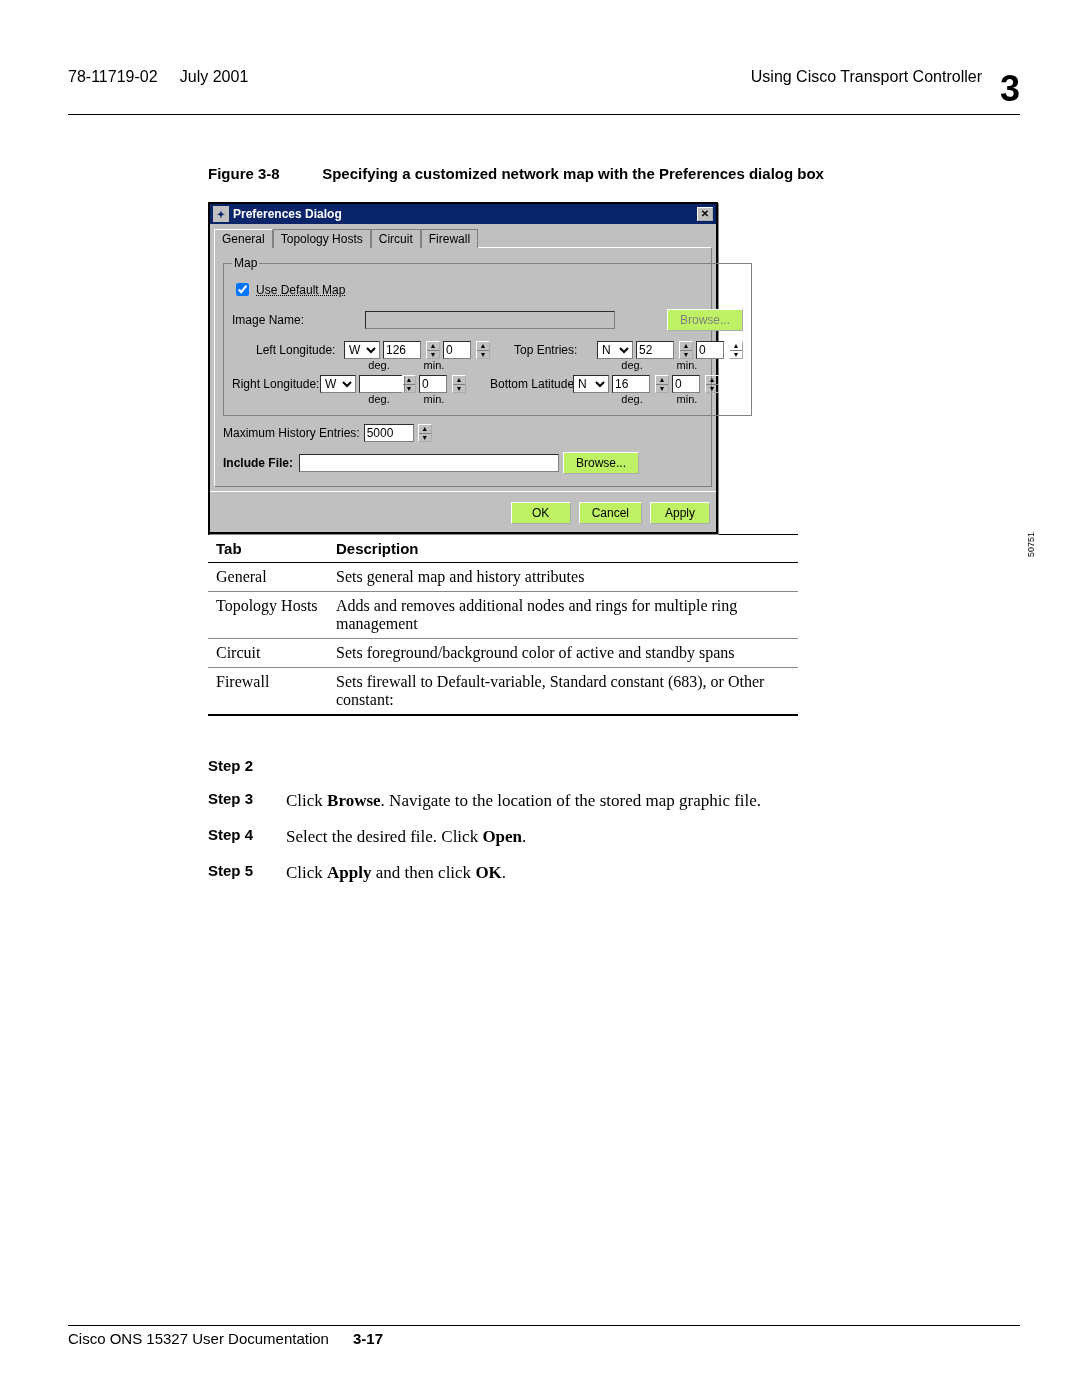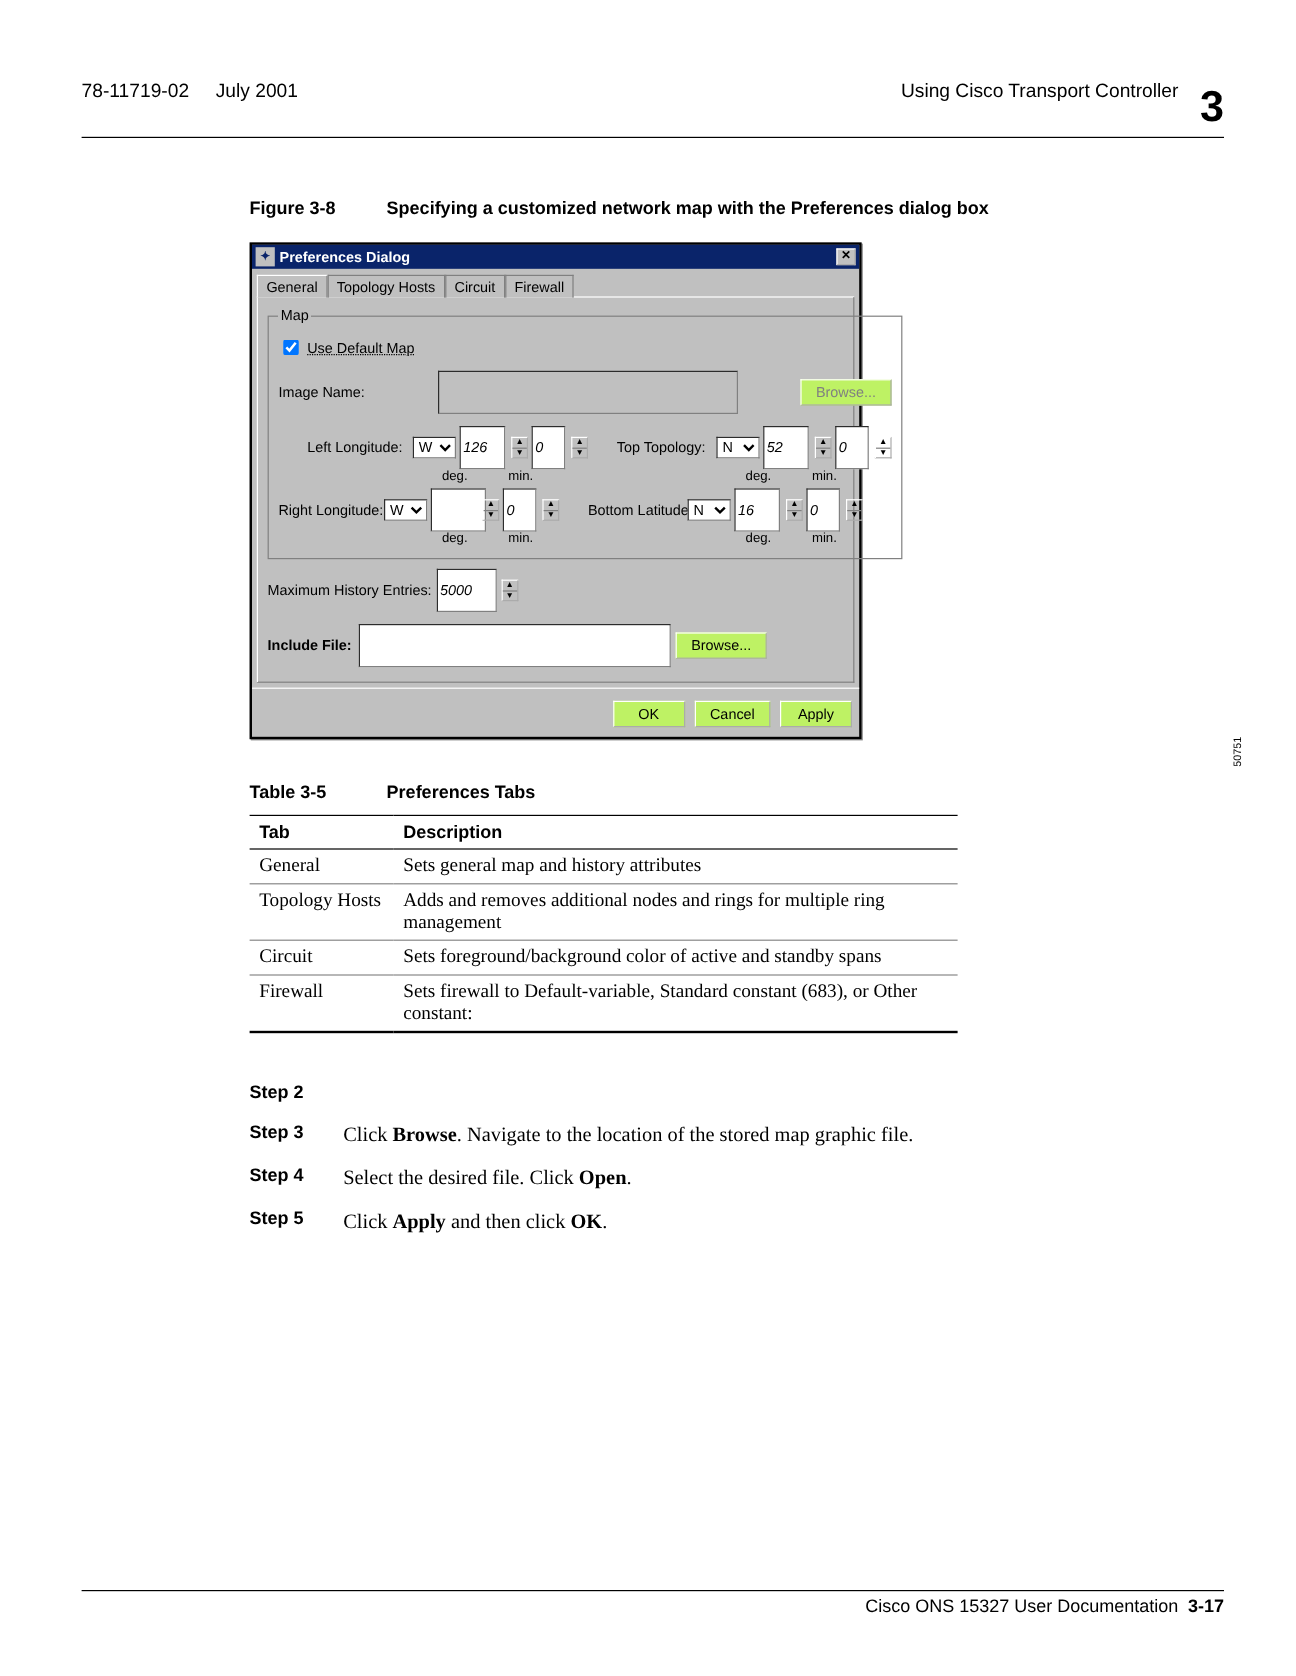--- a/index.html
+++ b/index.html
@@ -116,23 +116,22 @@
     margin: 0 0 8px 0;
     padding: 6px 8px 10px 8px;
   }
   fieldset.mapbox legend { font-size:12px; padding:0 2px; }
   .row { display:flex; align-items:center; gap:4px; margin:4px 0; }
   .row.wide { justify-content: space-between; }
   input[type=text].fld {
     border:1px inset #808080;
     background:#fff;
     font-size:12px;
-    height:36px;
+    height:18px;
     padding:0 2px;
-    font-style:italic;
   }
   input[type=text].fld[disabled] { background:#c0c0c0; color:#808080; }
   .btn {
     border:1px outset #fff;
     background:#bef264;
     padding:1px 12px;
     font-size:12px;
     height:22px;
     min-width:60px;
   }
@@ -217,22 +216,21 @@
   .step-label { font-family: Arial, Helvetica, sans-serif; font-weight:bold; font-size:15px; min-width:58px; }
   .step-text b { font-weight:bold; }
   
   .footer {
     position:absolute;
     bottom:50px;
     left:68px; right:60px;
     border-top:1px solid #000;
     padding-top:4px;
     display:flex;
-    justify-content:flex-end;
-    gap:8px;
+    gap:24px;
     font-family: Arial, Helvetica, sans-serif;
     font-size:15px;
   }
   .footer .pg { font-weight:bold; }
 </style>
 </head>
 <body>
 
 <div class="page">
   <div class="top-header">
@@ -286,21 +284,21 @@
             <span class="spin">
                   <div>▲</div>
                   <div>▼</div>
                 </span>
             <input type="text" class="fld" style="width: 28px;" value="0">
             <span class="spin">
                   <div>▲</div>
                   <div>▼</div>
                 </span>
             <span></span>
-            <span class="lbl">Top Topology:</span>
+            <span class="lbl">Top Entries:</span>
             <select class="sel"><option>N</option></select>
             <input type="text" class="fld" style="width: 38px;" value="52">
             <span class="spin">
                   <div>▲</div>
                   <div>▼</div>
                 </span>
             <input type="text" class="fld" style="width: 28px;" value="0">
             <span class="spin">
                   <div>▲</div>
                   <div>▼</div>
@@ -382,24 +380,20 @@
       </div>
       <div class="btnrow">
         <button class="btn">OK</button>
         <button class="btn">Cancel</button>
         <button class="btn">Apply</button>
       </div>
     </div>
     <span class="imgref">50751</span>
     </div>
 
-    <div class="table-caption">
-      <span class="tnum">Table 3-5</span>
-      <span>Preferences Tabs</span>
-    </div>
     <table class="pref">
       <thead>
         <tr>
           <th style="width:120px;">Tab</th>
           <th>Description</th>
         </tr>
       </thead>
       <tbody>
         <tr>
             <td>General</td>

